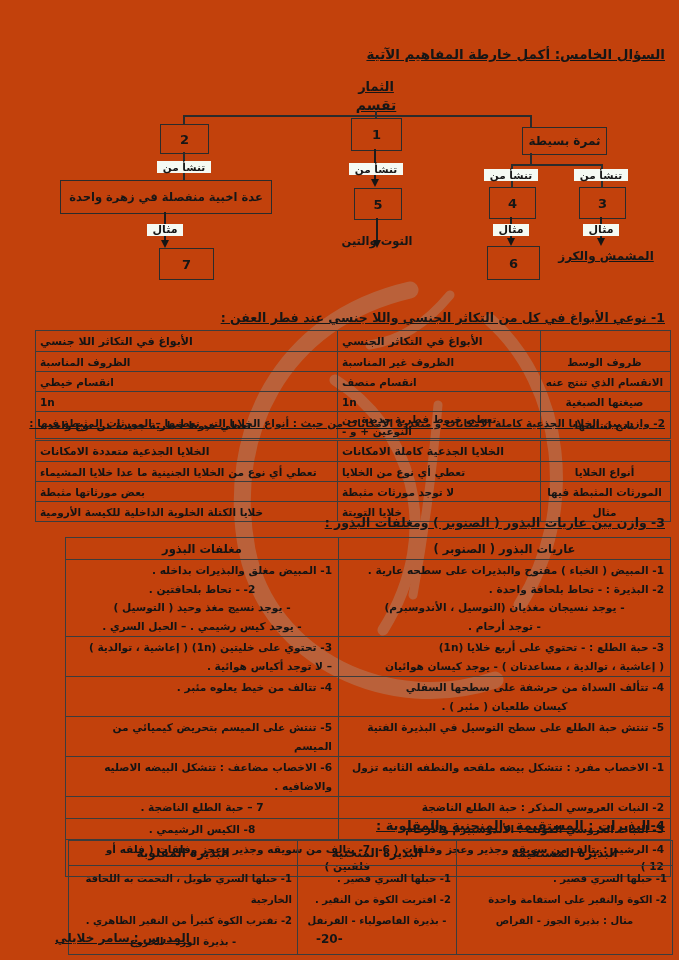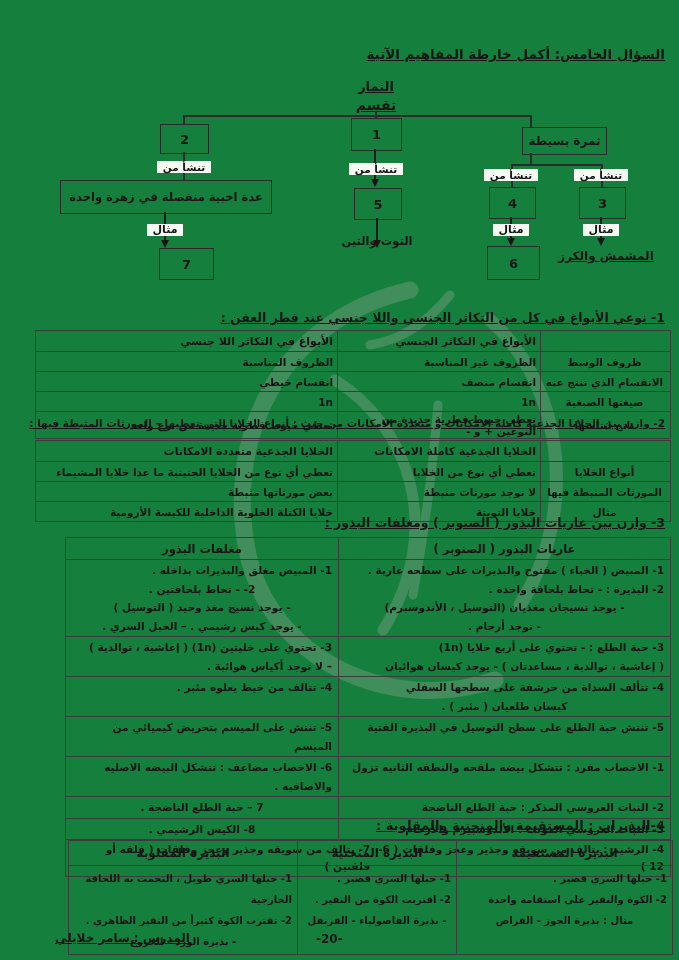--- a/index.html
+++ b/index.html
@@ -1,18 +1,18 @@
 <!DOCTYPE html>
 <html><head>
 <meta charset="utf-8">
 <style>
   html,body{margin:0;padding:0;background:#e8e8e4;}
   .page{
     position:relative;width:679px;height:960px;margin:0 auto;
-    background:#15803d;color:#161616;overflow:hidden;
+    background:#c2410c;color:#161616;overflow:hidden;
     font-family:"DejaVu Sans", sans-serif;
   }
   .abs{position:absolute;}
   .layer{position:absolute;inset:0;z-index:1;}
   .wm{z-index:0;}
   .b{font-weight:bold;}
   .u{text-decoration:underline;}
   .rtl{direction:rtl;unicode-bidi:embed;}
   
   .fc-box{position:absolute;border:1.6px solid #2b2b2b;display:flex;align-items:center;justify-content:center;
@@ -21,21 +21,21 @@
   .vline.th{width:2.4px;background:#1c1c1c;}
   .hline{position:absolute;height:1.6px;background:#2b2b2b;}
   .arr{position:absolute;width:0;height:0;border-left:4.5px solid transparent;border-right:4.5px solid transparent;border-top:8px solid #151515;}
   .lbl{position:absolute;background:#f5faf3;font-weight:bold;text-align:center;font-size:10.5px;line-height:12px;}
   .fc-txt{position:absolute;font-weight:bold;text-align:center;}
   
   .h-line{position:absolute;font-weight:bold;text-decoration:underline;direction:rtl;text-align:right;white-space:nowrap;}
   
   .ctable{position:absolute;border-collapse:collapse;font-weight:bold;color:#141414;table-layout:fixed;}
   .ctable td{border:1.3px solid #3c3c3c;padding:1px 4px;vertical-align:middle;}
-  .t1 td,.t2 td{font-size:10.5px;text-align:right;height:17px;}
+  .t1 td,.t2 td{font-size:10.5px;text-align:left;height:17px;}
   .t1 tr.hd td,.t2 tr.hd td{height:18px;font-size:11px;}
   .t1 td.rl,.t2 td.rl{text-align:center;padding-right:6px;}
   .t3 td{font-size:10.6px;text-align:right;vertical-align:top;padding:1px 6px;}
   .t3 tr.hd td{text-align:center;font-size:11.5px;height:19px;vertical-align:middle;}
   .t3 .ln{line-height:18.5px;}
   .t3 .ln.ctr,.t4 .ln.ctr{text-align:center;}
   .t3 td.fw{padding:1px 6px;}
   .t3 .fwflex{display:flex;justify-content:space-between;direction:rtl;line-height:17px;}
   .t4 td{font-size:10px;text-align:right;vertical-align:top;padding:2px 5px;}
   .t4 tr.hd td{text-align:center;font-size:12px;height:20px;vertical-align:middle;}

